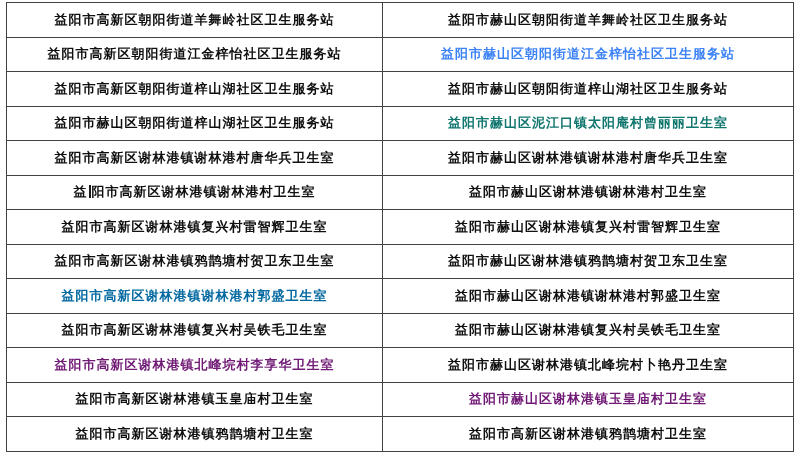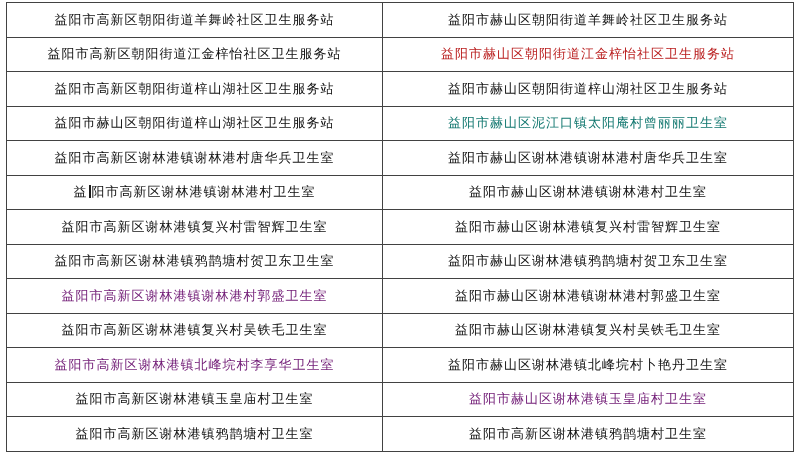--- a/index.html
+++ b/index.html
@@ -34,20 +34,21 @@
     vertical-align: middle;
     padding: 0 2px;
     font-size: 13px;
     letter-spacing: 1px;
     color: #101010;
     white-space: nowrap;
     overflow: hidden;
   }
   .cell-text {
     display: inline;
+    font-weight: bold;
   }
   .caret {
     display: inline-block;
     width: 2px;
     height: 13px;
     background: #1a1a1a;
     vertical-align: -2px;
     margin-left: 1px;
     margin-right: 1px;
   }
@@ -61,21 +62,21 @@
       <col id="col-left" style="width: 47.8%;">
       <col id="col-right">
     </colgroup>
     <tbody id="table-body">
         <tr>
           <td style="border-color: rgb(66, 66, 66); color: rgb(16, 16, 16);"><span class="cell-text">益阳市高新区朝阳街道羊舞岭社区卫生服务站</span></td>
           <td style="border-color: rgb(66, 66, 66); color: rgb(16, 16, 16);"><span class="cell-text">益阳市赫山区朝阳街道羊舞岭社区卫生服务站</span></td>
         </tr>
         <tr>
           <td style="border-color: rgb(66, 66, 66); color: rgb(16, 16, 16);"><span class="cell-text">益阳市高新区朝阳街道江金梓怡社区卫生服务站</span></td>
-          <td style="border-color: rgb(66, 66, 66); color: #b91c1c;"><span class="cell-text">益阳市赫山区朝阳街道江金梓怡社区卫生服务站</span></td>
+          <td style="border-color: rgb(66, 66, 66); color: #3b82f6;"><span class="cell-text">益阳市赫山区朝阳街道江金梓怡社区卫生服务站</span></td>
         </tr>
         <tr>
           <td style="border-color: rgb(66, 66, 66); color: rgb(16, 16, 16);"><span class="cell-text">益阳市高新区朝阳街道梓山湖社区卫生服务站</span></td>
           <td style="border-color: rgb(66, 66, 66); color: rgb(16, 16, 16);"><span class="cell-text">益阳市赫山区朝阳街道梓山湖社区卫生服务站</span></td>
         </tr>
         <tr>
           <td style="border-color: rgb(66, 66, 66); color: rgb(16, 16, 16);"><span class="cell-text">益阳市赫山区朝阳街道梓山湖社区卫生服务站</span></td>
           <td style="border-color: rgb(66, 66, 66); color: #0f766e;"><span class="cell-text">益阳市赫山区泥江口镇太阳庵村曾丽丽卫生室</span></td>
         </tr>
         <tr>
@@ -88,21 +89,21 @@
         </tr>
         <tr>
           <td style="border-color: rgb(66, 66, 66); color: rgb(16, 16, 16);"><span class="cell-text">益阳市高新区谢林港镇复兴村雷智辉卫生室</span></td>
           <td style="border-color: rgb(66, 66, 66); color: rgb(16, 16, 16);"><span class="cell-text">益阳市赫山区谢林港镇复兴村雷智辉卫生室</span></td>
         </tr>
         <tr>
           <td style="border-color: rgb(66, 66, 66); color: rgb(16, 16, 16);"><span class="cell-text">益阳市高新区谢林港镇鸦鹊塘村贺卫东卫生室</span></td>
           <td style="border-color: rgb(66, 66, 66); color: rgb(16, 16, 16);"><span class="cell-text">益阳市赫山区谢林港镇鸦鹊塘村贺卫东卫生室</span></td>
         </tr>
         <tr>
-          <td style="border-color: rgb(66, 66, 66); color: #701a75; text-align: center;"><span class="cell-text">益阳市高新区谢林港镇谢林港村郭盛卫生室</span></td>
+          <td style="border-color: rgb(66, 66, 66); color: #0369a1; text-align: center;"><span class="cell-text">益阳市高新区谢林港镇谢林港村郭盛卫生室</span></td>
           <td style="border-color: rgb(66, 66, 66); color: rgb(16, 16, 16);"><span class="cell-text">益阳市赫山区谢林港镇谢林港村郭盛卫生室</span></td>
         </tr>
         <tr>
           <td style="border-color: rgb(66, 66, 66); color: rgb(16, 16, 16);"><span class="cell-text">益阳市高新区谢林港镇复兴村吴铁毛卫生室</span></td>
           <td style="border-color: rgb(66, 66, 66); color: rgb(16, 16, 16);"><span class="cell-text">益阳市赫山区谢林港镇复兴村吴铁毛卫生室</span></td>
         </tr>
         <tr>
           <td style="border-color: rgb(66, 66, 66); color: #701a75;"><span class="cell-text">益阳市高新区谢林港镇北峰垸村李享华卫生室</span></td>
           <td style="border-color: rgb(66, 66, 66); color: rgb(16, 16, 16);"><span class="cell-text">益阳市赫山区谢林港镇北峰垸村卜艳丹卫生室</span></td>
         </tr>

